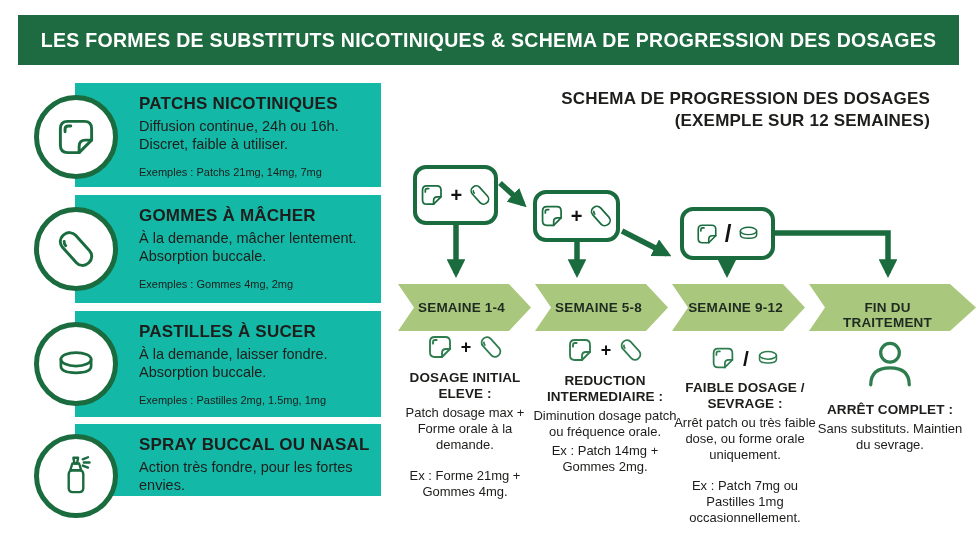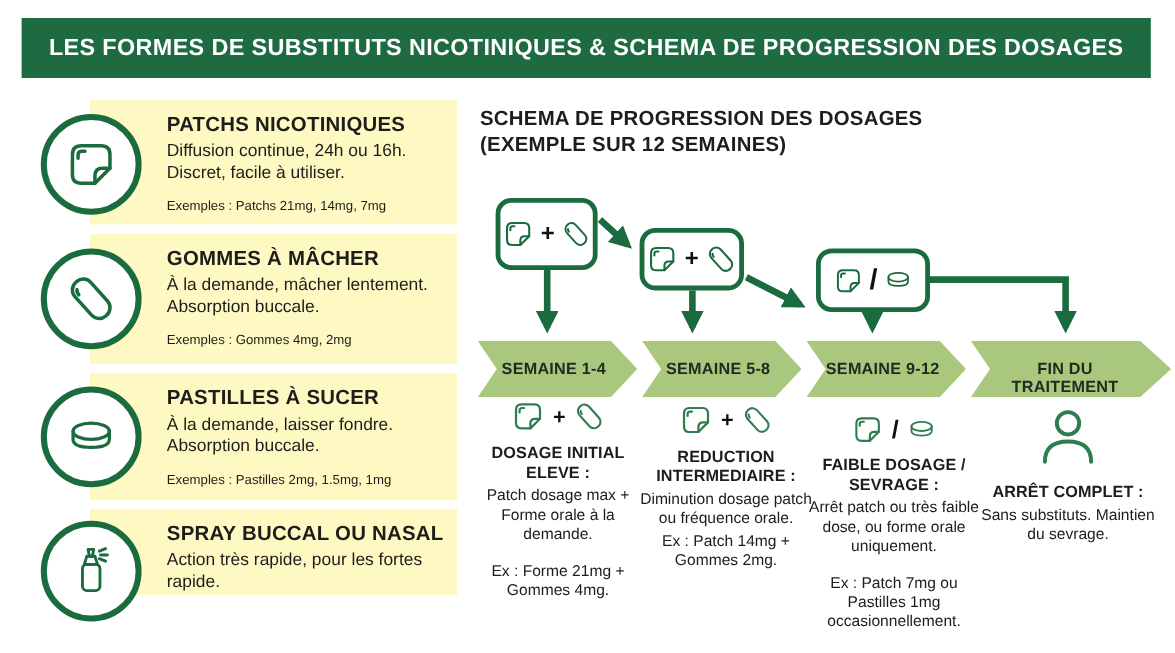--- a/index.html
+++ b/index.html
@@ -14,36 +14,36 @@
   .banner{
     left:18px;top:15px;width:941px;height:50px;
     background:#1e6b41;display:flex;align-items:center;justify-content:center;
   }
   .banner span{
     color:#ffffff;font-weight:bold;font-size:19.5px;letter-spacing:.3px;white-space:nowrap;
   }
 
   
   .product{
-    left:75px;width:306px;background:#fef9c3;
+    left:75px;width:306px;background:#14b8a6;
     box-sizing:border-box;padding:11px 10px 8px 64px;
   }
   .product .p-title{font-weight:bold;font-size:17px;letter-spacing:.2px;margin-bottom:3px;}
   .product .p-desc{font-size:14.5px;line-height:1.25;}
   .product .p-ex{font-size:11px;margin-top:13px;}
   .badge{
     width:74px;height:74px;border-radius:50%;
     background:#ffffff;border:5px solid #1a6b3e;
     display:flex;align-items:center;justify-content:center;z-index:2;
   }
   .badge .ico{width:50px;height:50px;color:#1a6b3e;}
 
   
   .schema-title{
-    left:400px;top:88px;width:530px;text-align:left;
+    left:400px;top:88px;width:530px;text-align:right;
     font-weight:bold;font-size:17px;line-height:1.3;letter-spacing:.2px;
   }
 
   
   .flowbox{
     background:#ffffff;border:4px solid #1a6b3e;border-radius:13px;
     display:flex;align-items:center;justify-content:center;gap:4px;
     box-sizing:border-box;z-index:2;
   }
   .flowbox .ico{color:#1a6b3e;}
@@ -78,21 +78,21 @@
 </style>
 </head>
 <body>
 
 <div class="abs banner">
   <span>LES FORMES DE SUBSTITUTS NICOTINIQUES &amp; SCHEMA DE PROGRESSION DES DOSAGES</span>
 </div>
 
 <div class="abs product" style="top:83px;height:104px;">
   <div class="p-title">PATCHS NICOTINIQUES</div>
-  <div class="p-desc">Diffusion continue, 24h ou 16h. Discret, facile à utiliser.</div>
+  <div class="p-desc">Diffusion continue, 24h ou 16h. Discret, faible à utiliser.</div>
   <div class="p-ex">Exemples : Patchs 21mg, 14mg, 7mg</div>
 </div>
 <div class="abs badge" style="left:34px;top:95px;">
   <span class="ico">
       <svg viewBox="0 0 48 48" fill="none" stroke="currentColor" stroke-width="2.8" stroke-linecap="round" stroke-linejoin="round">
         <path d="M16 9 H32 Q39 9 39 16 V27 L27 39 H16 Q9 39 9 32 V16 Q9 9 16 9 Z"></path>
         <path d="M39 27 H33 Q27 27 27 33 V39"></path>
         <path d="M13.5 19 V16.5 Q13.5 13.5 16.5 13.5 H19"></path>
       </svg>
     </span>
@@ -123,21 +123,21 @@
   <span class="ico">
       <svg viewBox="0 0 48 48" fill="none" stroke="currentColor" stroke-width="2.6" stroke-linecap="round" stroke-linejoin="round">
         <ellipse cx="24" cy="19.5" rx="14.5" ry="6.5"></ellipse>
         <path d="M9.5 19.5 V26 Q9.5 32.5 24 32.5 Q38.5 32.5 38.5 26 V19.5"></path>
       </svg>
     </span>
 </div>
 
 <div class="abs product" style="top:424px;height:72px;">
   <div class="p-title">SPRAY BUCCAL OU NASAL</div>
-  <div class="p-desc">Action très rapide, pour les fortes rapide.</div>
+  <div class="p-desc">Action très fondre, pour les fortes envies.</div>
 </div>
 <div class="abs badge" style="left:34px;top:434px;">
   <span class="ico">
       <svg viewBox="0 0 48 48" fill="none" stroke="currentColor" stroke-width="2.3" stroke-linecap="round" stroke-linejoin="round">
         <path d="M21.5 6.5 H26 L25 12 H22.5 Z"></path>
         <path d="M20.5 12 H27 L29 18.5 H18.5 Z"></path>
         <rect x="17" y="18.5" width="14" height="21" rx="3.5"></rect>
         <path d="M30.5 8 L35.5 6 M31.5 11 H37 M30.5 14 L35.5 16"></path>
       </svg>
     </span>

